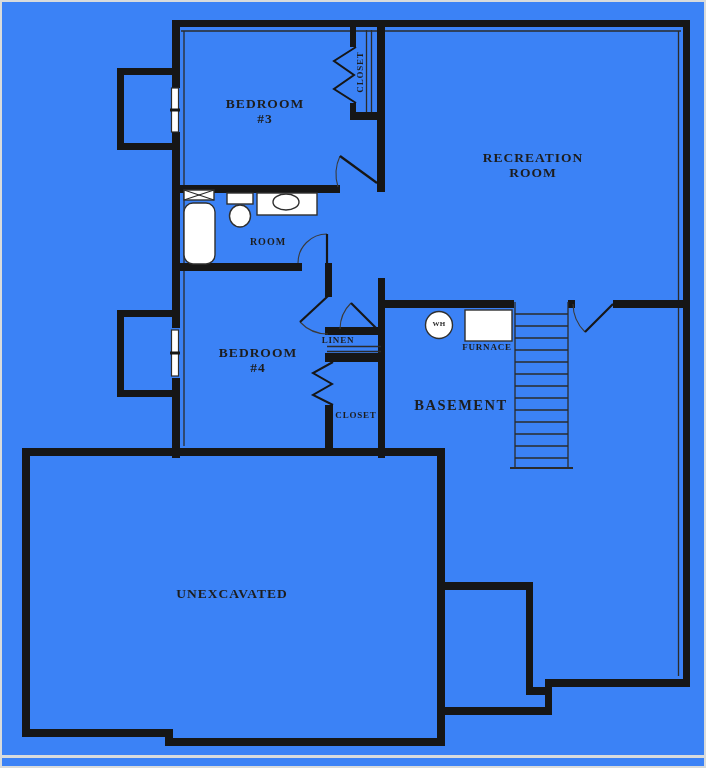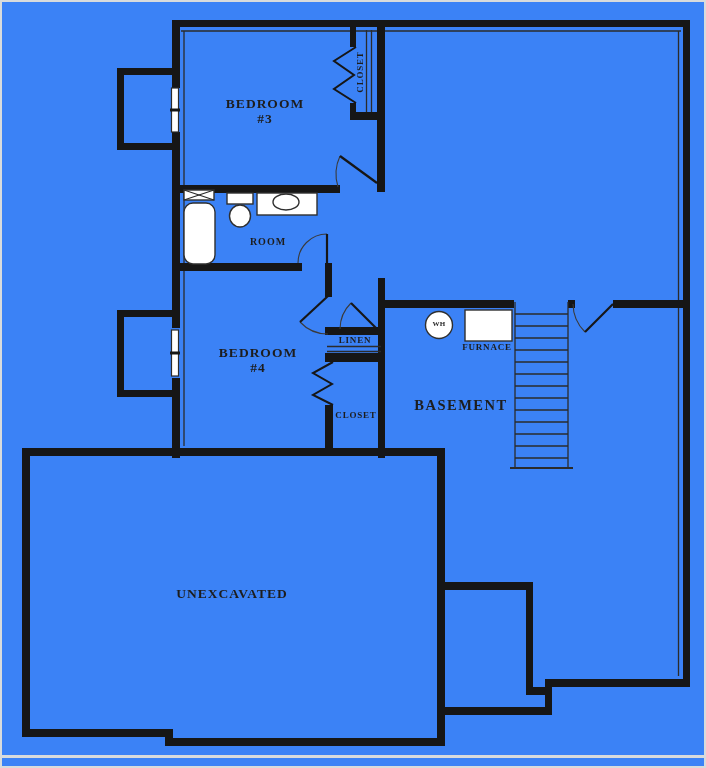--- a/index.html
+++ b/index.html
@@ -158,24 +158,28 @@
       <line class="thin" x1="515" y1="458" x2="568" y2="458"></line>
       <line x1="510" y1="468" x2="573" y2="468" stroke="#2b2b2b" stroke-width="2"></line>
     </g>
   </svg>
 
   <div class="lbl f14" style="left:265px;top:112px;">
     <div>BEDROOM</div>
     <div>#3</div>
   </div>
   <div class="lbl rot f9" style="left:361px;top:72px;">CLOSET</div>
+  <div class="lbl f14" style="left:533px;top:166px;">
+    <div>RECREATION</div>
+    <div>ROOM</div>
+  </div>
   <div class="lbl f10" style="left:268px;top:241px;">ROOM</div>
   <div class="lbl f14" style="left:258px;top:361px;">
     <div>BEDROOM</div>
     <div>#4</div>
   </div>
-  <div class="lbl f9" style="left:355px;top:341px;">LINEN</div>
+  <div class="lbl f9" style="left:338px;top:341px;">LINEN</div>
   <div class="lbl f9" style="left:356px;top:416px;">CLOSET</div>
   <div class="lbl f7" style="left:439px;top:325px;">WH</div>
   <div class="lbl f9" style="left:487px;top:348px;">FURNACE</div>
   <div class="lbl f15" style="left:461px;top:406px;">BASEMENT</div>
   <div class="lbl f14" style="left:232px;top:594px;">UNEXCAVATED</div>
 </div>
 
 </body></html>

